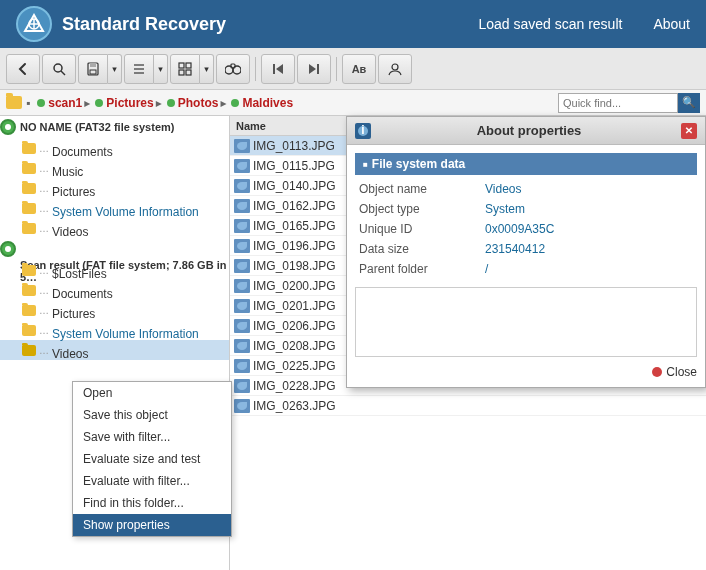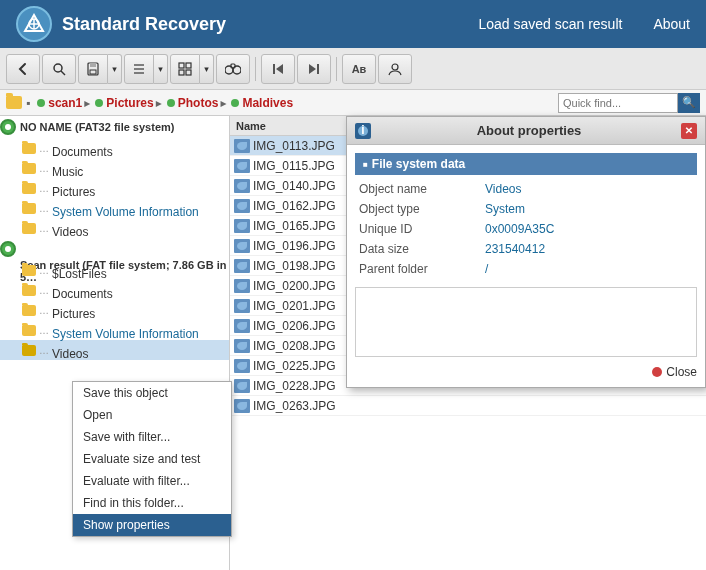--- a/index.html
+++ b/index.html
@@ -550,22 +550,22 @@
       <span class="tree-label blue">System Volume Information</span>
     </div>
     <div class="tree-item selected" style="padding-left:22px;">
       <div class="tree-folder-icon deep"></div>
       <span class="tree-dots">…</span>
       <span class="tree-label">Videos</span>
     </div>
   </div>
 
   <div class="context-menu">
+    <div class="context-menu-item">Open</div>
     <div class="context-menu-item">Save this object</div>
-    <div class="context-menu-item">Open</div>
     <div class="context-menu-item">Save with filter...</div>
     <div class="context-menu-item">Evaluate size and test</div>
     <div class="context-menu-item">Evaluate with filter...</div>
     <div class="context-menu-item">Find in this folder...</div>
     <div class="context-menu-item highlighted">Show properties</div>
   </div>
 
   <div class="file-list">
     <div class="file-list-header">
       <div class="file-col-header col-name">Name</div>

